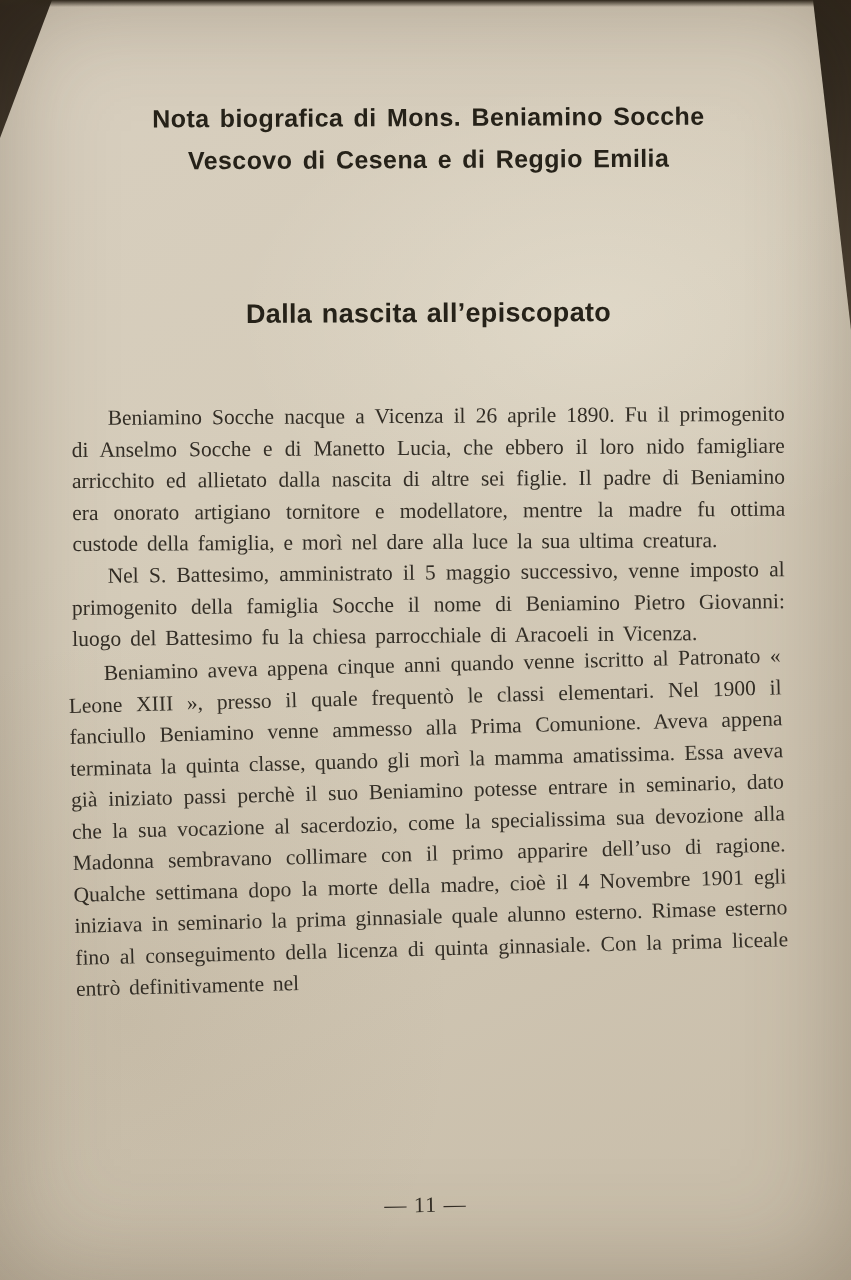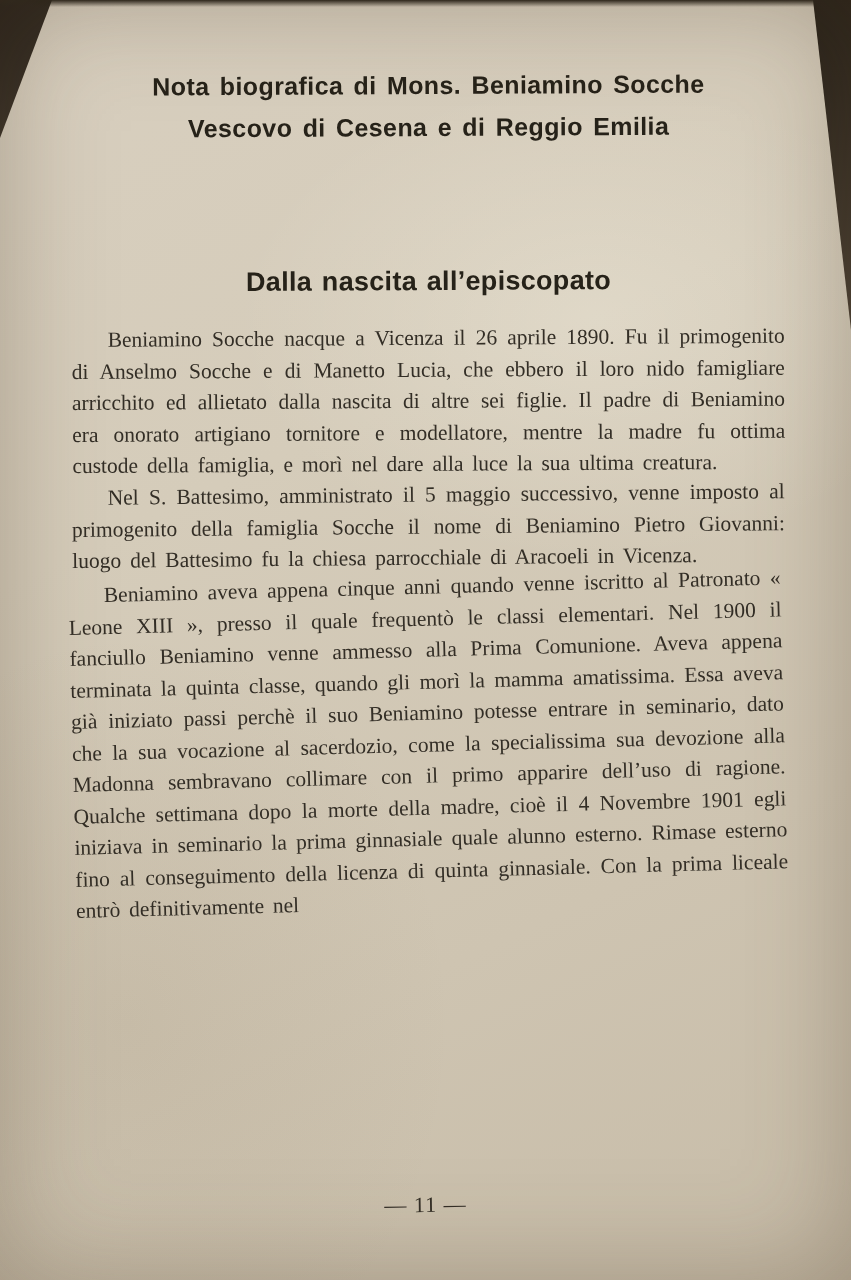--- a/index.html
+++ b/index.html
@@ -53,21 +53,21 @@
     top: 0; right: 0;
     width: 38px; height: 330px;
     background: linear-gradient(to bottom, #241e16, #4a4033);
     clip-path: polygon(0 0, 100% 0, 100% 100%);
   }
   .content {
     position: absolute;
     top: 0; left: 0;
     width: 851px; height: 908px;
     box-sizing: border-box;
-    padding: 64px 66px 0 72px;
+    padding: 96px 66px 0 72px;
     color: #2e2a23;
   }
   .title {
     font-family: "Liberation Sans", sans-serif;
     font-weight: bold;
     font-size: 25px;
     line-height: 42px;
     text-align: center;
     letter-spacing: 0.4px;
     word-spacing: 3px;
@@ -79,21 +79,21 @@
     font-weight: bold;
     font-size: 27px;
     text-align: center;
     letter-spacing: 0.3px;
     word-spacing: 2px;
     color: #262219;
     margin-top: 118px;
     transform: rotate(-0.3deg);
   }
   .body-text {
-    margin-top: 28px;
+    margin-top: 74px;
   }
   .body-text p {
     margin: 0;
     font-size: 21.5px;
     line-height: 31.5px;
     text-align: justify;
     text-indent: 36px;
     word-spacing: 3.5px;
     color: #332e26;
     transform-origin: 0 50%;

